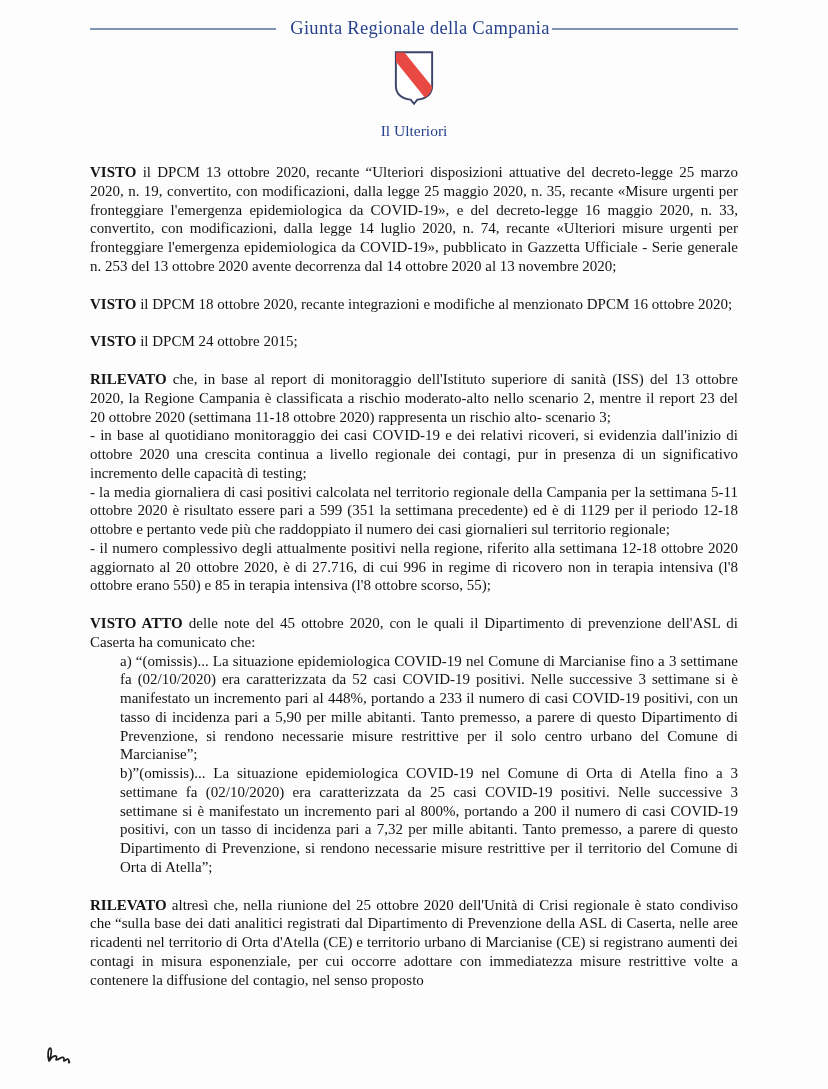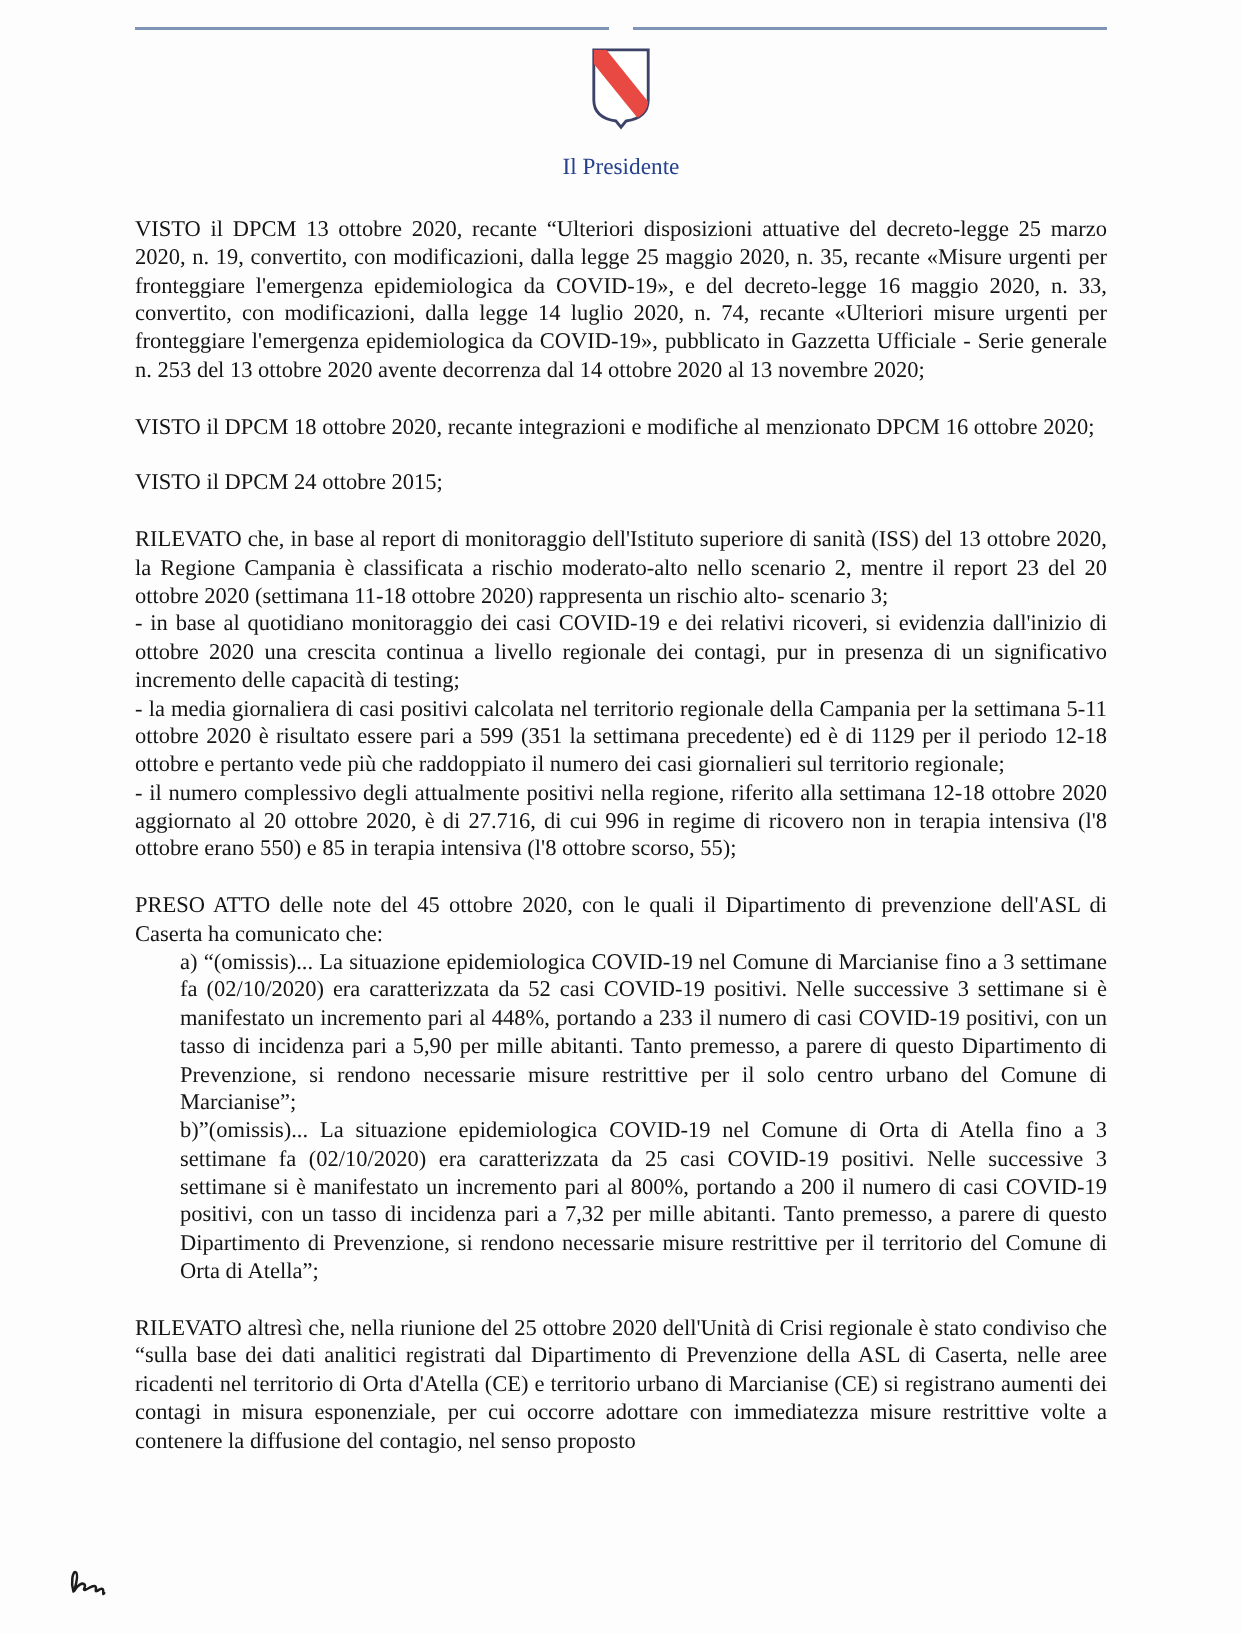--- a/index.html
+++ b/index.html
@@ -54,64 +54,65 @@
   
   .doc-body {
     margin: 23px 90px 0 90px;
     font-size: 15px;
     line-height: 1.25;
     text-align: justify;
   }
   .para { margin: 0; }
   .para.spaced { margin-top: 19px; }
   .para.indent { margin-left: 30px; }
-  .b { font-weight: normal; margin-top: 40px; }
+  .b { font-weight: bold; margin-top: 40px; }
   .i { }
   
   .initials {
     position: absolute;
     left: 42px;
     top: 1044px;
   }
 </style>
 </head>
 <body>
 
 <div class="page">
 
   <header class="letterhead">
     <div class="title-row">
       <span class="rule left"></span>
+      <h1 class="letterhead-title">Giunta Regionale della Campania</h1>
       <span class="rule right"></span>
     </div>
 
     <div class="emblem">
       <svg width="42" height="56" viewBox="0 0 44 58" aria-hidden="true">
         <defs>
           <clipPath id="shield-clip">
             <path d="M3 2 H41 V37 C41 46.5 33.5 50.5 25.5 51.7 L22 56 L18.5 51.7 C10.5 50.5 3 46.5 3 37 Z"></path>
           </clipPath>
         </defs>
         <path d="M3 2 H41 V37 C41 46.5 33.5 50.5 25.5 51.7 L22 56 L18.5 51.7 C10.5 50.5 3 46.5 3 37 Z" fill="#ffffff" stroke="#3d4268" stroke-width="2"></path>
         <line x1="1" y1="-1" x2="43" y2="51" stroke="#e84a43" stroke-width="13" clip-path="url(#shield-clip)"></line>
       </svg>
     </div>
 
-    <div class="letterhead-subtitle">Il Presidente</div>
+    <div class="letterhead-subtitle">Il Ulteriori</div>
   </header>
 
   <main class="doc-body">
       <p class="para"><span class="b">VISTO</span><span> il DPCM 13 ottobre 2020, recante </span><span class="i">“Ulteriori disposizioni attuative del decreto-legge 25 marzo 2020, n. 19, convertito, con modificazioni, dalla legge 25 maggio 2020, n. 35, recante «Misure urgenti per fronteggiare l'emergenza epidemiologica da COVID-19», e del decreto-legge 16 maggio 2020, n. 33, convertito, con modificazioni, dalla legge 14 luglio 2020, n. 74, recante «Ulteriori misure urgenti per fronteggiare l'emergenza epidemiologica da COVID-19»,</span><span> pubblicato in Gazzetta Ufficiale - Serie generale n. 253 del 13 ottobre 2020 avente decorrenza dal 14 ottobre 2020 al 13 novembre 2020;</span></p>
       <p class="para spaced"><span class="b">VISTO</span><span> il DPCM 18 ottobre 2020, recante integrazioni e modifiche al menzionato DPCM 16 ottobre 2020;</span></p>
       <p class="para spaced"><span class="b">VISTO</span><span> il DPCM 24 ottobre 2015;</span></p>
       <p class="para spaced"><span class="b">RILEVATO</span><span> che, in base al report di monitoraggio dell'Istituto superiore di sanità (ISS) del 13 ottobre 2020, la Regione Campania  è classificata a rischio moderato-alto nello scenario 2, mentre il report 23 del 20 ottobre 2020 (settimana 11-18 ottobre 2020) rappresenta un rischio alto- scenario 3;</span></p>
       <p class="para"><span>- in base al quotidiano monitoraggio dei casi COVID-19 e dei relativi ricoveri, si evidenzia dall'inizio di ottobre 2020 una crescita continua a livello regionale dei contagi, pur in presenza di un significativo incremento delle capacità di testing;</span></p>
       <p class="para"><span>- la media giornaliera di casi positivi calcolata nel territorio regionale della Campania per la settimana 5-11 ottobre 2020 è risultato essere pari a 599 (351 la settimana precedente) ed è di 1129 per il periodo 12-18 ottobre e pertanto vede più che raddoppiato il numero dei casi giornalieri sul territorio regionale;</span></p>
       <p class="para"><span>- il numero complessivo degli attualmente positivi nella regione, riferito alla settimana 12-18 ottobre 2020 aggiornato al 20 ottobre 2020, è di 27.716, di cui 996 in regime di ricovero non in terapia intensiva (l'8 ottobre erano 550) e 85 in terapia intensiva (l'8 ottobre scorso, 55);</span></p>
-      <p class="para spaced"><span class="b">PRESO ATTO</span><span> delle note del 45 ottobre 2020, con le quali il Dipartimento di prevenzione dell'ASL di Caserta ha comunicato che:</span></p>
+      <p class="para spaced"><span class="b">VISTO ATTO</span><span> delle note del 45 ottobre 2020, con le quali il Dipartimento di prevenzione dell'ASL di Caserta ha comunicato che:</span></p>
       <p class="para indent"><span>a) “</span><span class="i">(omissis)... La situazione epidemiologica COVID-19 nel Comune di Marcianise fino a 3 settimane fa (02/10/2020) era caratterizzata da 52 casi COVID-19 positivi. Nelle successive 3 settimane si è manifestato un incremento pari al 448%, portando a 233 il numero di casi COVID-19 positivi, con un tasso di incidenza pari a 5,90 per mille abitanti. Tanto premesso, a parere di questo Dipartimento di Prevenzione, si rendono necessarie misure restrittive per il solo centro urbano del Comune di Marcianise</span><span>”;</span></p>
       <p class="para indent"><span>b)”</span><span class="i">(omissis)... La situazione epidemiologica COVID-19 nel Comune di Orta di Atella fino a 3 settimane fa (02/10/2020) era caratterizzata da 25 casi COVID-19 positivi. Nelle successive 3 settimane si è manifestato un incremento pari al 800%, portando a 200 il numero di casi COVID-19 positivi, con un tasso di incidenza pari a 7,32 per mille abitanti. Tanto premesso, a parere di questo Dipartimento di Prevenzione, si rendono necessarie misure restrittive per il territorio del Comune di Orta di Atella</span><span>”;</span></p>
       <p class="para spaced"><span class="b">RILEVATO</span><span> altresì che, nella riunione del 25 ottobre 2020 dell'Unità di Crisi regionale è stato condiviso  che  </span><span class="i">“sulla base dei dati analitici registrati dal Dipartimento di Prevenzione della ASL di Caserta, nelle aree ricadenti nel territorio di Orta d'Atella (CE) e territorio urbano di Marcianise (CE) si registrano aumenti dei contagi in misura esponenziale, per cui occorre adottare con immediatezza misure restrittive volte a contenere la diffusione del contagio, nel senso proposto</span></p>
     </main>
 
   <div class="initials">
     <svg width="36" height="24" viewBox="0 0 36 24" aria-hidden="true">
       <path d="M7 17 C5 11 6.5 3 8.5 4.2 C10.5 5.5 8.5 13 7.5 16.5 C9.5 13 13 10.5 14.5 12.5 C15.5 14 12.5 16.5 15 15.8 C17.5 15 19.5 12.5 21.5 13.5 C23 14.3 20.5 18 23 16.5 C24.5 15.5 25.5 14.5 26.5 15.5 C27.5 16.5 26 20 27.5 18" fill="none" stroke="#1c1c1c" stroke-width="1.7" stroke-linecap="round" stroke-linejoin="round"></path>
     </svg>
   </div>

